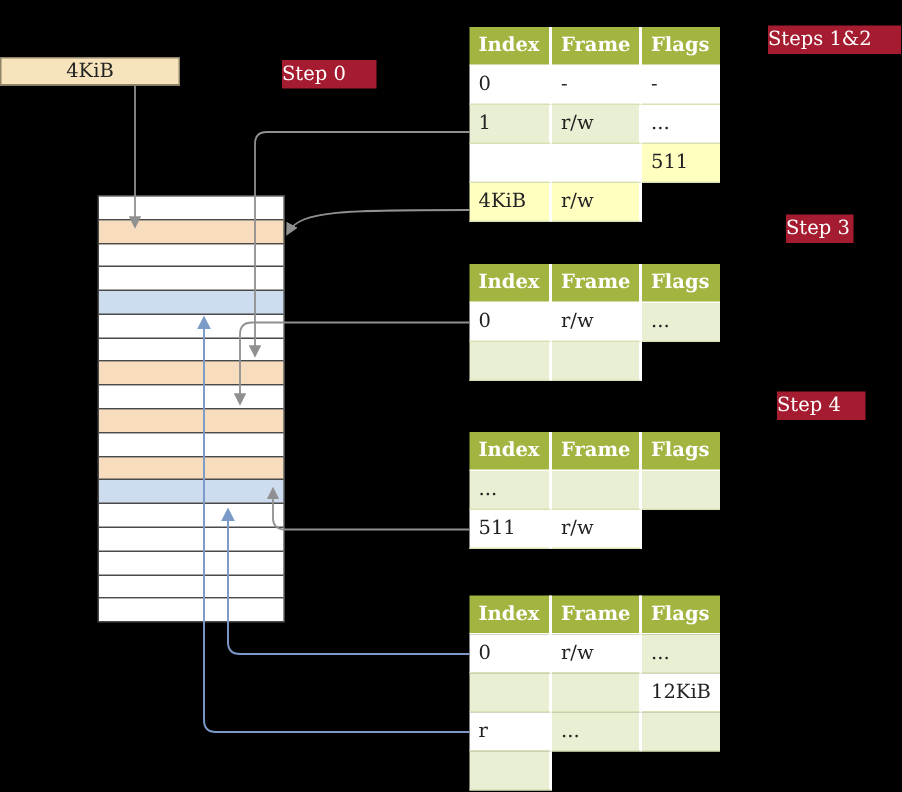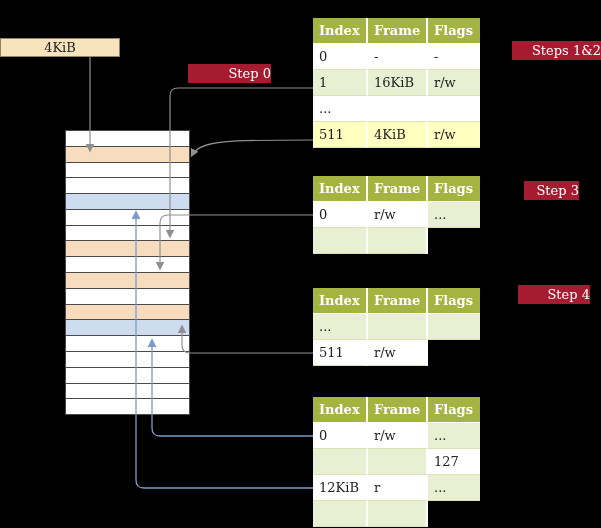--- a/index.html
+++ b/index.html
@@ -28,29 +28,28 @@
   }
 
   
   .badge {
     position: absolute;
     height: 19px;
     background: var(--badge-bg, #a51c30);
     color: var(--badge-text, #fff);
     font-size: 13px;
     line-height: 19px;
-    text-align: right;
+    text-align: left;
     box-sizing: border-box;
     z-index: 3;
-    margin-top: 24px;
-  }
-  #badge-step0   { left: 188px; top: 40px;  width: 83px; }
+  }
+  #badge-step0   { left: 188px; top: 40px;  width: 63px; }
   #badge-steps12 { left: 512px; top: 17px;  width: 89px; }
-  #badge-step3   { left: 524px; top: 157px; width: 55px; }
-  #badge-step4   { left: 518px; top: 261px; width: 72px; }
+  #badge-step3   { left: 524px; top: 143px; width: 45px; }
+  #badge-step4   { left: 518px; top: 261px; width: 59px; }
 
   
   #memory-column {
     position: absolute;
     left: 65px; top: 130px;
     width: 125px; height: 285px;
     border: 1px solid #4a4a4a;
     box-sizing: border-box;
     display: flex;
     flex-direction: column;
@@ -164,21 +163,20 @@
     </div>
 
   <div class="pt" id="table-0">
       <div class="pt-cell pt-header">Index</div>
       <div class="pt-cell pt-header">Frame</div>
       <div class="pt-cell pt-header">Flags</div>
       <div class="pt-cell pt-data bg-white">0</div>
       <div class="pt-cell pt-data bg-white">-</div>
       <div class="pt-cell pt-data bg-white">-</div>
       <div class="pt-cell pt-data bg-green">1</div>
-      <div class="pt-cell pt-data bg-green">16KiB</div>
       <div class="pt-cell pt-data bg-green">r/w</div>
       <div class="pt-cell pt-data bg-white">...</div>
       <div class="pt-cell pt-data bg-white"></div>
       <div class="pt-cell pt-data bg-white"></div>
       <div class="pt-cell pt-data bg-yellow">511</div>
       <div class="pt-cell pt-data bg-yellow">4KiB</div>
       <div class="pt-cell pt-data bg-yellow">r/w</div>
     </div>
   <div class="pt" id="table-1">
       <div class="pt-cell pt-header">Index</div>
@@ -202,21 +200,20 @@
     </div>
   <div class="pt" id="table-3">
       <div class="pt-cell pt-header">Index</div>
       <div class="pt-cell pt-header">Frame</div>
       <div class="pt-cell pt-header">Flags</div>
       <div class="pt-cell pt-data bg-white">0</div>
       <div class="pt-cell pt-data bg-white">r/w</div>
       <div class="pt-cell pt-data bg-green">...</div>
       <div class="pt-cell pt-data bg-green"></div>
       <div class="pt-cell pt-data bg-green"></div>
-      <div class="pt-cell pt-data bg-white">127</div>
       <div class="pt-cell pt-data bg-white">12KiB</div>
       <div class="pt-cell pt-data bg-white">r</div>
       <div class="pt-cell pt-data bg-green">...</div>
       <div class="pt-cell pt-data bg-green"></div>
       <div class="pt-cell pt-data bg-green"></div>
     </div>
 
 </div>
 
 </body></html>

